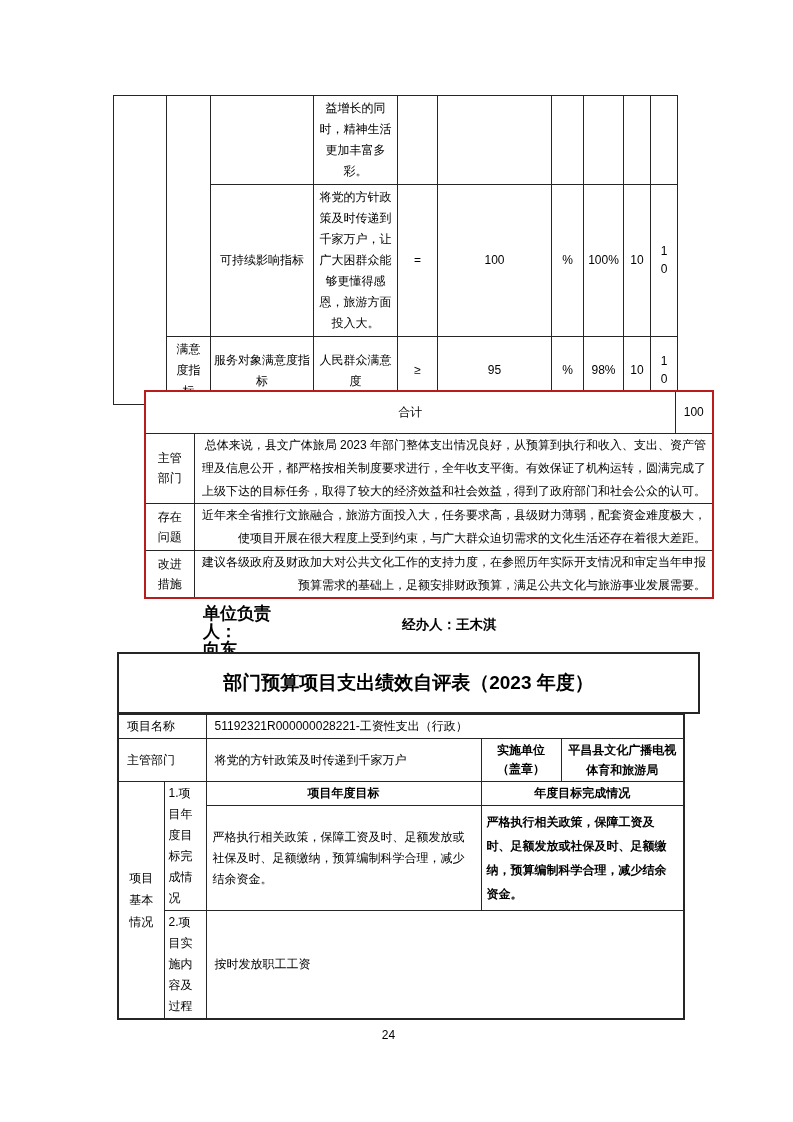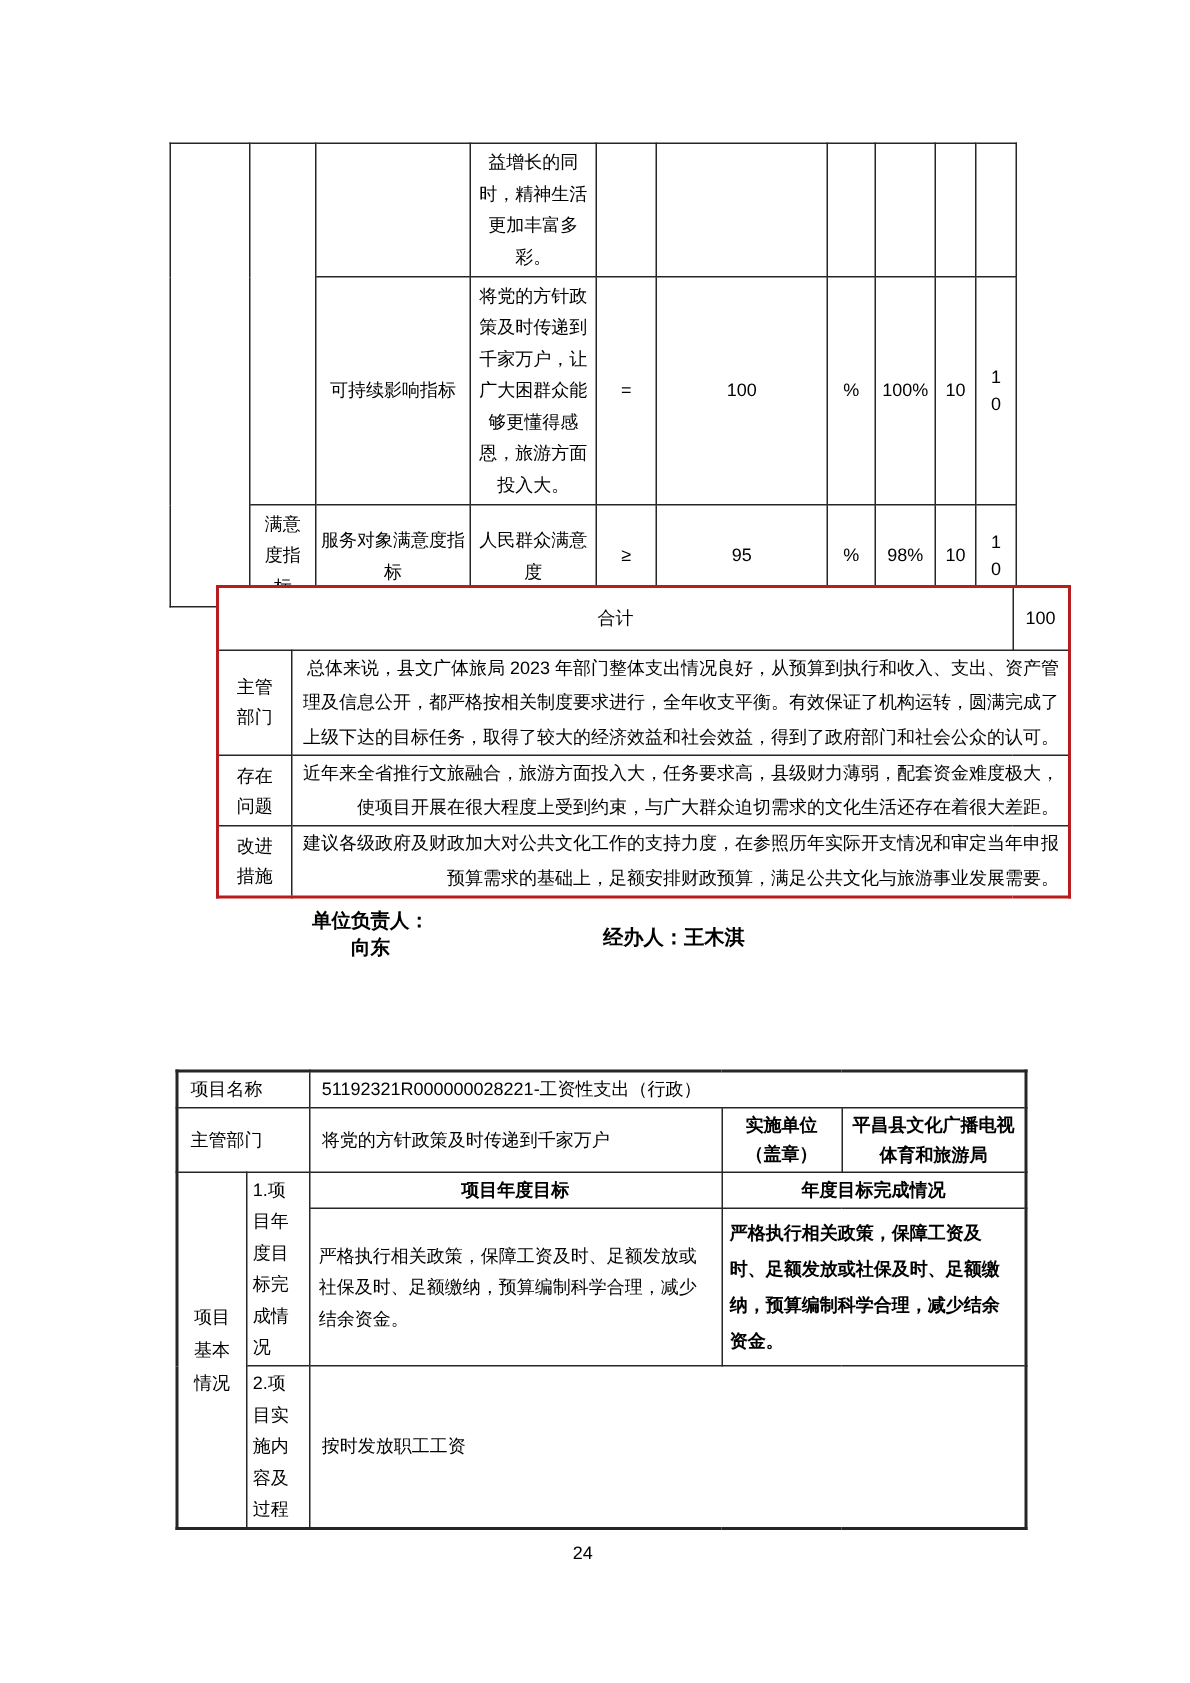--- a/index.html
+++ b/index.html
@@ -40,21 +40,21 @@
   
   .tblB { left: 113px; top: 390px; width: 568px; border: 2px solid #b91c1c; margin-left: 31px; }
   .rB1 { height: 42px; }
   .rB2 { height: 69px; }
   .rB3, .rB4 { height: 46px; }
   .b-label { padding: 2px 6px; line-height: 20px; }
   .b-content { text-align: right; line-height: 23px; padding: 0 6px; }
   
   .sig-block {
     position: absolute; left: 203px; top: 605px; width: 88px;
-    text-align: center; font-weight: bold; font-size: 13px; line-height: 18px;
+    text-align: left; font-weight: bold; font-size: 17px; line-height: 18px;
   }
   .sig-handler {
     position: absolute; left: 402px; top: 616px;
     font-weight: bold; font-size: 13.5px;
   }
   
   .tblC-title {
     position: absolute; left: 117px; top: 652px; width: 583px; height: 62px;
     border: 2px solid #262626; background: #fff;
     font-weight: bold; font-size: 19px; text-align: center; line-height: 58px;
@@ -158,20 +158,21 @@
     </tr>
   </tbody>
     </table>
 
   <div class="sig-block">
     <div>单位负责人：</div>
     <div>向东</div>
   </div>
   <div class="sig-handler">经办人：王木淇</div>
 
+  <div class="tblC-title">部门预算项目支出绩效自评表（2023 年度）</div>
 
   <table class="tblC">
     <colgroup>
       <col style="width:46px">
         <col style="width:42px">
         <col style="width:275px">
       <col style="width:80px">
         <col style="width:123px">
     </colgroup>
     <tbody>

